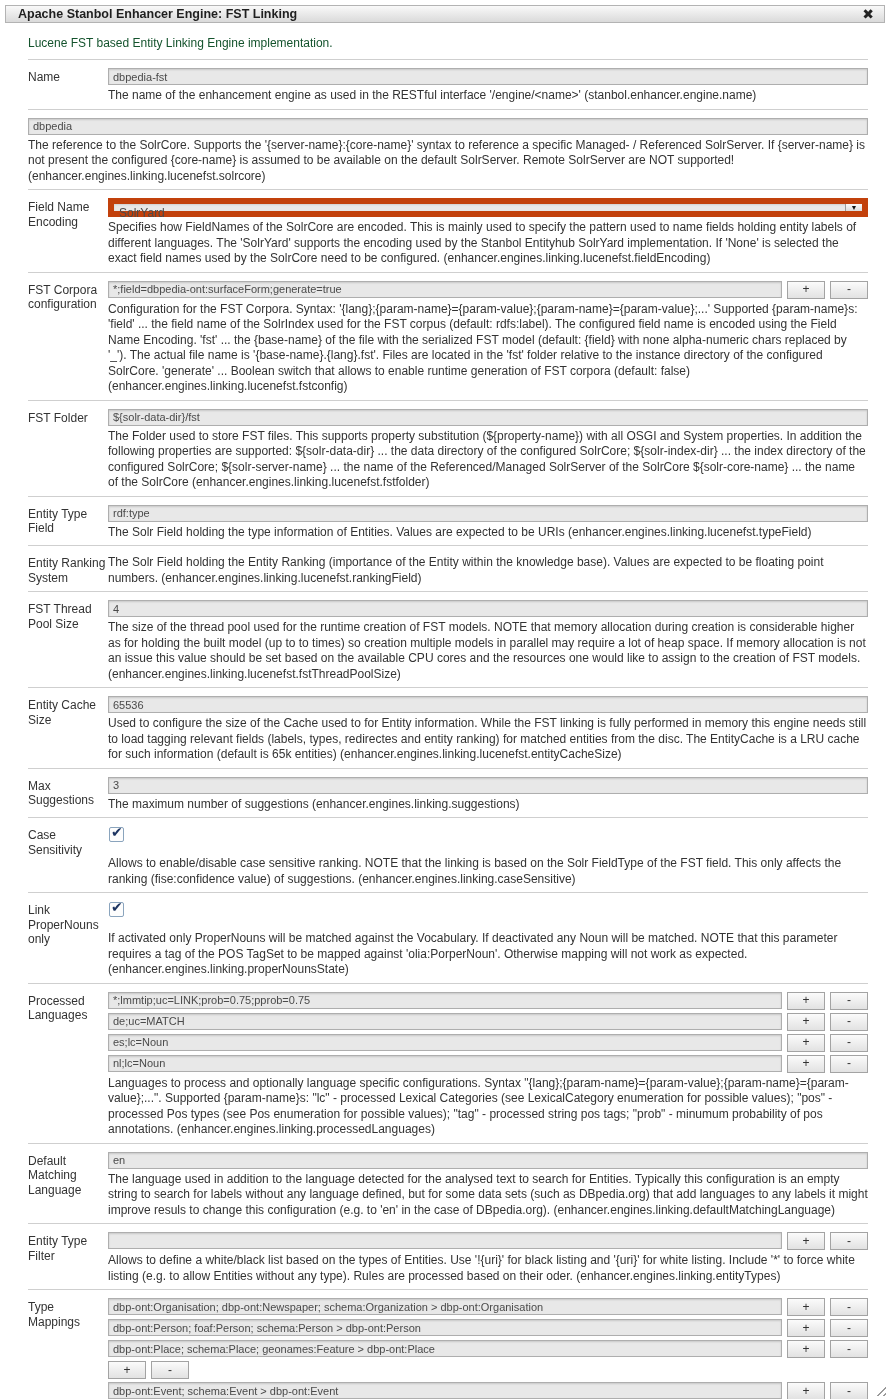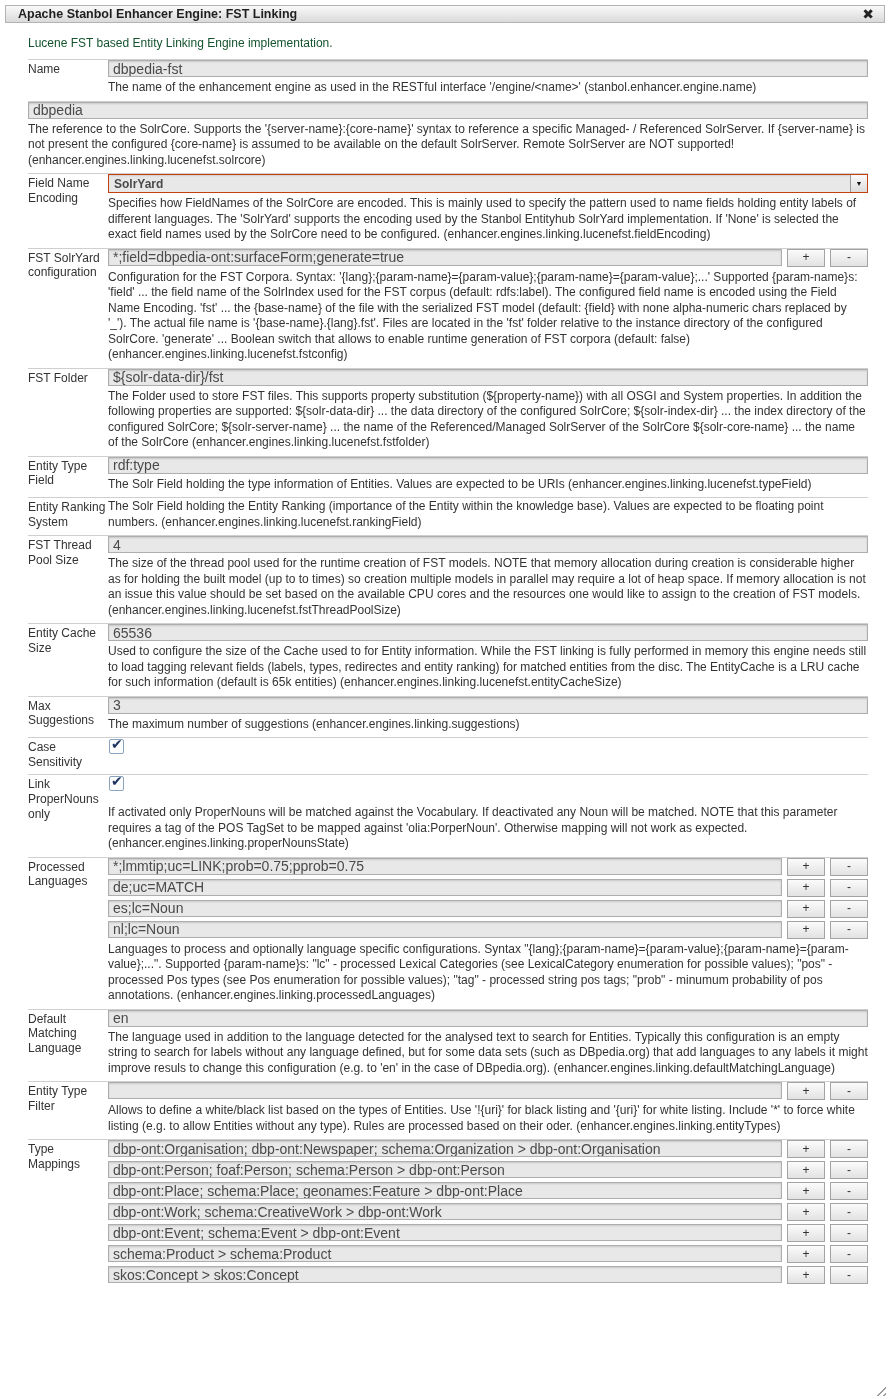--- a/index.html
+++ b/index.html
@@ -13,44 +13,43 @@
     margin:5px 5px 0 5px; height:18px;
     background:linear-gradient(#f9f9f9,#dadada);
     border:1px solid #b3b3b3;
     display:flex; align-items:center; justify-content:space-between;
     padding:0 10px 0 12px;
   }
   .titlebar .title { font-weight:bold; font-size:12.5px; color:#1f1f1f; }
   .titlebar .close { font-size:14px; color:#222; cursor:pointer; line-height:1; }
   .content { padding:10px 22px 0 28px; }
   .intro { margin:3px 0 9px 0; color:#14532d; }
-  .row { display:flex; border-top:1px solid #cfcfcf; padding:0 0 5px 0; }
+  .row { display:flex; border-top:1px solid #cfcfcf; padding:8px 0 5px 0; }
   .row-label { width:80px; flex:none; padding-top:2px; color:#333; line-height:1.22; }
   .row-field { flex:1; min-width:0; }
   .field-line { display:flex; gap:5px; margin-bottom:3px; }
   .text-input {
     flex:1; min-width:0; height:17px;
     background:#e8e8e8; border:1px solid #aeaeae;
     box-shadow:inset 0 1px 2px rgba(0,0,0,0.14);
     font-family:"Liberation Sans","DejaVu Sans",sans-serif;
-    font-size:14px; color:#4a4a4a; padding:0 4px;
+    font-size:11px; color:#4a4a4a; padding:0 4px;
   }
   .btn-small {
     flex:none; width:38px; height:18px;
     background:linear-gradient(#fbfbfb,#e2e2e2);
     border:1px solid #a3a3a3; color:#333;
     font-size:12px; line-height:15px; text-align:center; cursor:pointer;
     font-family:"Liberation Sans","DejaVu Sans",sans-serif;
   }
   .select {
     flex:1; height:19px; display:flex; align-items:stretch;
-    background:#e8e8e8; border:1px solid #c2410c;
+    background:#e8e8e8; border:6px solid #c2410c;
     box-shadow:inset 0 1px 2px rgba(0,0,0,0.10);
     cursor:pointer;
-    font-weight:bold;
   }
   .select-value { flex:1; padding:2px 5px; color:#4a4a4a; }
   .select-arrow {
     flex:none; width:17px; border-left:1px solid #9a9a9a;
     background:linear-gradient(#fafafa,#dcdcdc);
     font-size:7px; color:#111; display:flex; align-items:center; justify-content:center;
   }
   .checkbox {
     width:15px; height:15px; background:#fdfdfd;
     border:1px solid #8aa4bd; border-radius:2px;
@@ -107,21 +106,21 @@
         <div class="select">
           <span class="select-value">SolrYard</span>
           <span class="select-arrow">▼</span>
         </div>
       </div>
       <div class="desc">Specifies how FieldNames of the SolrCore are encoded. This is mainly used to specify the pattern used to name fields holding entity labels of different languages. The 'SolrYard' supports the encoding used by the Stanbol Entityhub SolrYard implementation. If 'None' is selected the exact field names used by the SolrCore need to be configured. (enhancer.engines.linking.lucenefst.fieldEncoding)</div>
     </div>
   </div>
 
   <div class="row">
-    <div class="row-label">FST SolrYard configuration</div>
+    <div class="row-label">FST Corpora configuration</div>
     <div class="row-field">
       <div class="field-line">
         <input class="text-input" type="text" value="*;field=dbpedia-ont:surfaceForm;generate=true" style="">
         <button class="btn-small">+</button>
         <button class="btn-small">-</button>
       </div>
       <div class="desc">Configuration for the FST Corpora. Syntax: '{lang};{param-name}={param-value};{param-name}={param-value};...' Supported {param-name}s: 'field' ... the field name of the SolrIndex used for the FST corpus (default: rdfs:label). The configured field name is encoded using the Field Name Encoding. 'fst' ... the {base-name} of the file with the serialized FST model (default: {field} with none alpha-numeric chars replaced by '_'). The actual file name is '{base-name}.{lang}.fst'. Files are located in the 'fst' folder relative to the instance directory of the configured SolrCore. 'generate' ... Boolean switch that allows to enable runtime generation of FST corpora (default: false) (enhancer.engines.linking.lucenefst.fstconfig)</div>
     </div>
   </div>
 
@@ -181,20 +180,21 @@
       <div class="desc">The maximum number of suggestions (enhancer.engines.linking.suggestions)</div>
     </div>
   </div>
 
   <div class="row">
     <div class="row-label">Case Sensitivity</div>
     <div class="row-field">
       <div class="checkbox">
         <span class="check">✔</span>
       </div>
+      <div class="desc desc-gap">Allows to enable/disable case sensitive ranking. NOTE that the linking is based on the Solr FieldType of the FST field. This only affects the ranking (fise:confidence value) of suggestions. (enhancer.engines.linking.caseSensitive)</div>
     </div>
   </div>
 
   <div class="row">
     <div class="row-label">Link ProperNouns only</div>
     <div class="row-field">
       <div class="checkbox">
         <span class="check">✔</span>
       </div>
       <div class="desc desc-gap">If activated only ProperNouns will be matched against the Vocabulary. If deactivated any Noun will be matched. NOTE that this parameter requires a tag of the POS TagSet to be mapped against 'olia:PorperNoun'. Otherwise mapping will not work as expected. (enhancer.engines.linking.properNounsState)</div>
@@ -262,21 +262,20 @@
         <input class="text-input" type="text" value="dbp-ont:Person; foaf:Person; schema:Person &gt; dbp-ont:Person" style="">
         <button class="btn-small">+</button>
         <button class="btn-small">-</button>
       </div>
       <div class="field-line">
         <input class="text-input" type="text" value="dbp-ont:Place; schema:Place; geonames:Feature &gt; dbp-ont:Place" style="">
         <button class="btn-small">+</button>
         <button class="btn-small">-</button>
       </div>
       <div class="field-line">
-        <input class="text-input" type="text" value="dbp-ont:Work; schema:CreativeWork &gt; dbp-ont:Work" style="">
         <button class="btn-small">+</button>
         <button class="btn-small">-</button>
       </div>
       <div class="field-line">
         <input class="text-input" type="text" value="dbp-ont:Event; schema:Event &gt; dbp-ont:Event" style="">
         <button class="btn-small">+</button>
         <button class="btn-small">-</button>
       </div>
       <div class="field-line">
         <input class="text-input" type="text" value="schema:Product &gt; schema:Product" style="">

